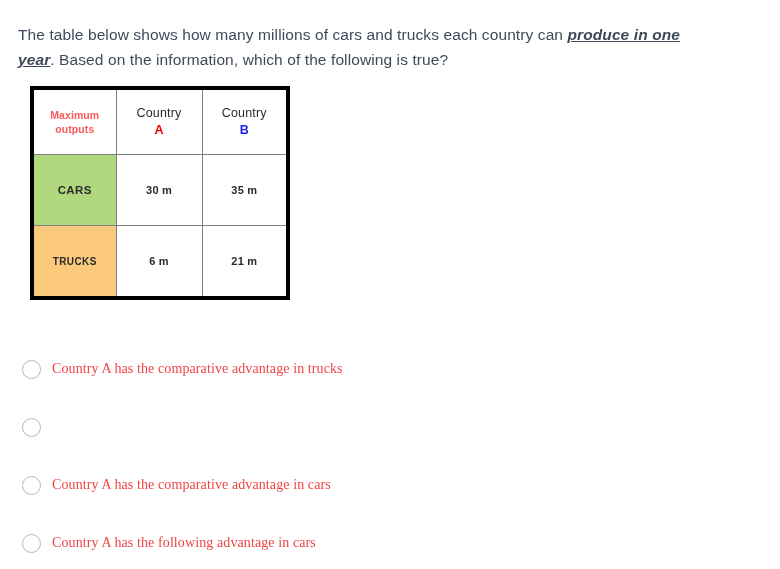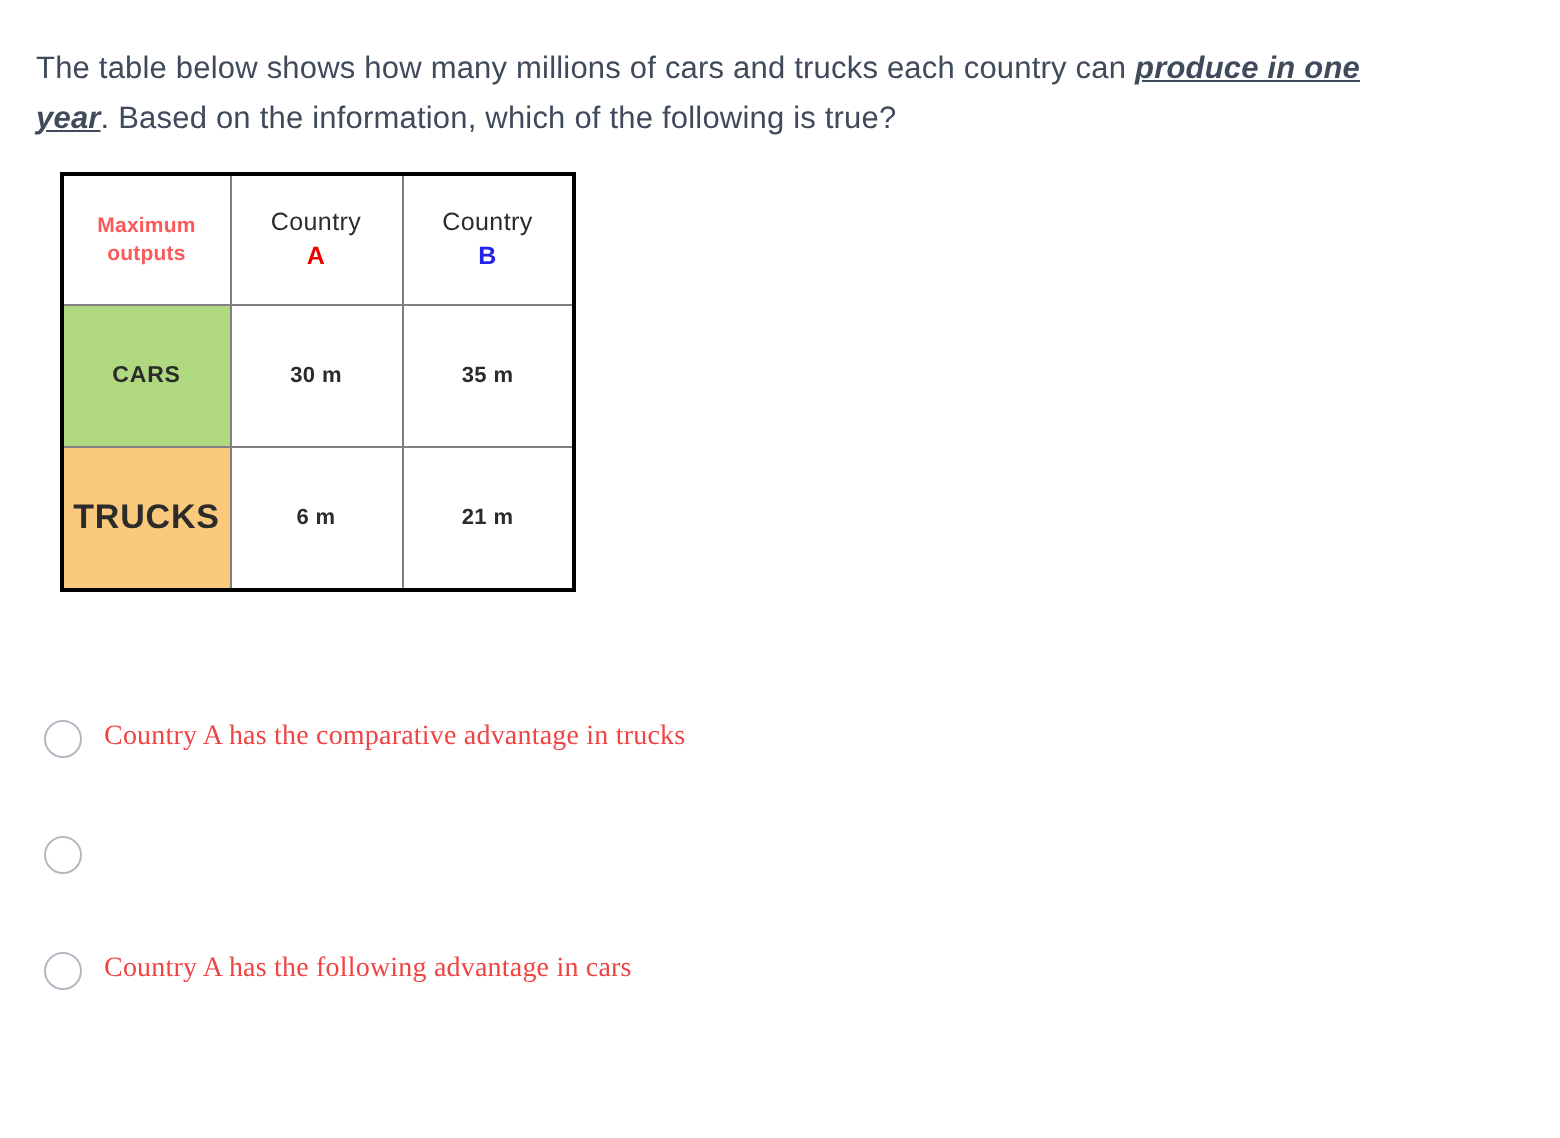--- a/index.html
+++ b/index.html
@@ -37,21 +37,21 @@
   .figure-block {
     position: absolute;
     left: 30px;
     top: 86px;
     width: 256px;
   }
   table.outputs-table {
     border-collapse: collapse;
     table-layout: fixed;
     width: 256px;
-    border: 2px solid #000000;
+    border: 4px solid #000000;
     padding-left: 42px;
   }
   table.outputs-table td {
     border: 1px solid #808080;
     text-align: center;
     vertical-align: middle;
     background: #ffffff;
   }
   .col-label { width: 84px; }
   .col-a { width: 86px; }
@@ -88,21 +88,21 @@
   .cell-cars {
     background: #b0d97f !important;
     font-weight: bold;
     font-size: 11.5px;
     color: #2b2b2b;
     letter-spacing: 0.4px;
   }
   .cell-trucks {
     background: #fac97c !important;
     font-weight: bold;
-    font-size: 17px;
+    font-size: 10px;
     color: #2b2b2b;
     letter-spacing: 0.4px;
   }
   .cell-value {
     font-size: 11px;
     font-weight: bold;
     color: #2b2b2b;
     letter-spacing: 0.2px;
   }
   .copyright {
@@ -188,15 +188,19 @@
 <div class="options">
   <div class="option-row">
     <span class="radio"></span>
     <span class="option-label">Country A has the comparative advantage in trucks</span>
   </div>
   <div class="option-row">
     <span class="radio"></span>
   </div>
   <div class="option-row">
     <span class="radio"></span>
+    <span class="option-label">Country A has the comparative advantage in cars</span>
+  </div>
+  <div class="option-row">
+    <span class="radio"></span>
     <span class="option-label">Country A has the following advantage in cars</span>
   </div>
 </div>
 
 </body></html>

